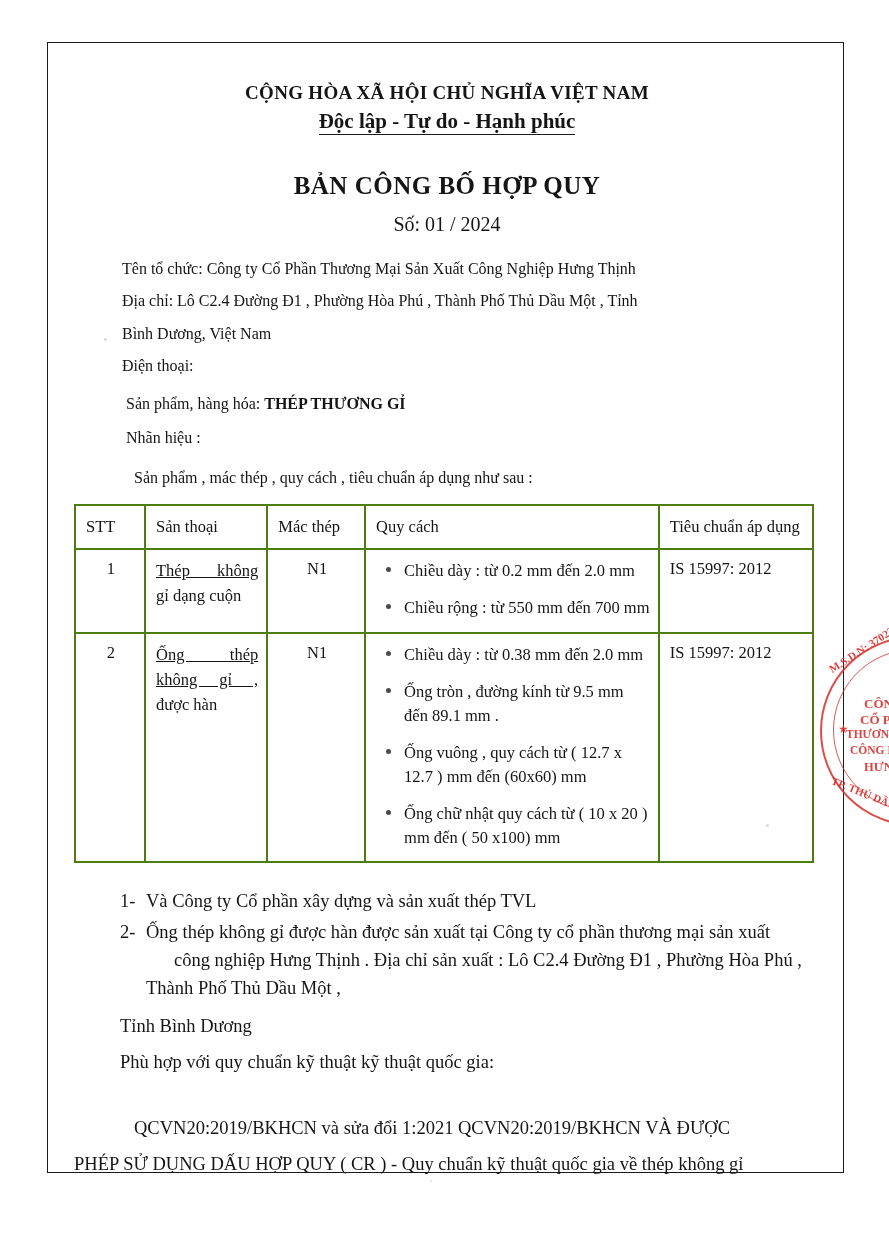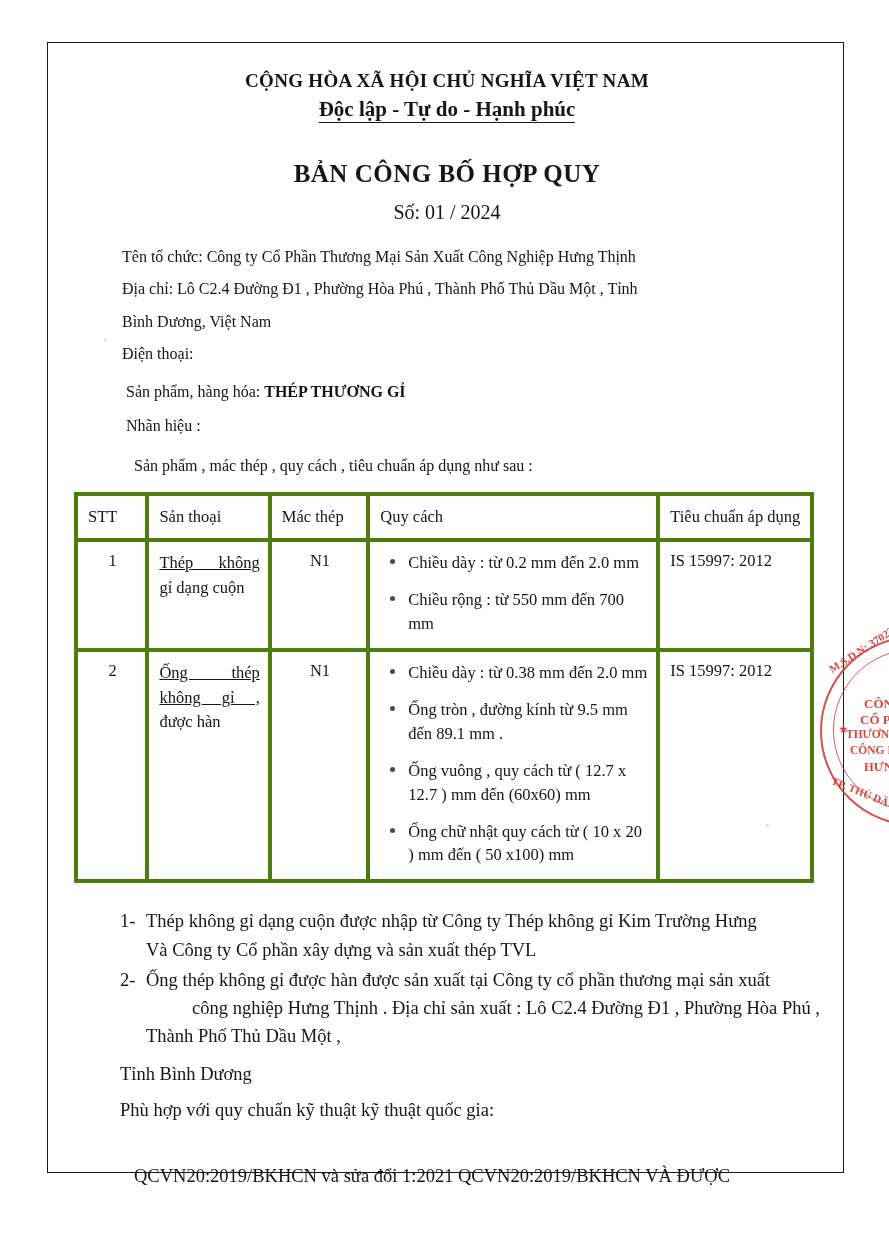--- a/index.html
+++ b/index.html
@@ -23,21 +23,21 @@
     top: 42px;
     width: 797px;
     height: 1131px;
     border: 1.5px solid #1a1a1a;
     box-sizing: border-box;
   }
 
   .content {
     position: absolute;
     left: 62px;
-    top: 60px;
+    top: 72px;
     width: 770px;
     box-sizing: border-box;
     padding: 0 12px;
   }
 
   
   .nation-title {
     text-align: center;
     font-weight: bold;
     font-size: 19px;
@@ -97,21 +97,21 @@
   
   table.spec-table {
     border-collapse: collapse;
     width: 740px;
     margin-left: 0px;
     margin-top: 6px;
     font-size: 16.5px;
   }
   table.spec-table th,
   table.spec-table td {
-    border: 4px solid #4d7c0f;
+    border: 2px solid #4d7c0f;
     vertical-align: top;
     padding: 9px 8px 10px 10px;
   }
   table.spec-table thead th {
     font-weight: normal;
     text-align: left;
     padding-top: 11px;
     padding-bottom: 11px;
   }
   th.col-stt, td.col-stt {
@@ -168,21 +168,21 @@
   .note-item {
     display: flex;
     margin-bottom: 2px;
   }
   .note-num {
     width: 26px;
     flex: 0 0 26px;
   }
   .note-body { flex: 1; }
   .note-body .cont { display: block; }
-  .note-body .cont.pad { padding-left: 28px; text-align: right; }
+  .note-body .cont.pad { padding-left: 28px; }
 
   .tail {
     margin-top: 10px;
     font-size: 18.5px;
     line-height: 1.55;
     padding-left: 46px;
   }
   .tail p { margin: 0 0 7px 0; }
   .tail p.wide {
     padding-left: 14px;
@@ -345,38 +345,38 @@
         </td>
         <td class="col-tc">IS 15997: 2012</td>
       </tr>
     </tbody>
   </table>
 
   <div class="notes">
     <div class="note-item">
       <div class="note-num">1-</div>
       <div class="note-body">
-        <span class="cont">Thép không gỉ dạng cuộn được nhập từ Công ty Thép không gỉ Kim Trường Hưng</span>
         <span class="cont">Và Công ty Cổ phần xây dựng và sản xuất thép TVL</span>
       </div>
     </div>
     <div class="note-item">
       <div class="note-num">2-</div>
       <div class="note-body">
         <span class="cont">Ống thép không gỉ được hàn được sản xuất tại Công ty cổ phần thương mại sản xuất</span>
         <span class="cont pad">công nghiệp Hưng Thịnh . Địa chỉ sản xuất : Lô C2.4 Đường Đ1 , Phường Hòa Phú ,</span>
         <span class="cont">Thành Phố Thủ Dầu Một ,</span>
       </div>
     </div>
   </div>
 
   <div class="tail">
     <p>Tỉnh Bình Dương</p>
     <p>Phù hợp với quy chuẩn kỹ thuật kỹ thuật quốc gia:</p>
     <p class="wide">QCVN20:2019/BKHCN và sửa đổi 1:2021  QCVN20:2019/BKHCN VÀ ĐƯỢC</p>
+    <p class="full">PHÉP SỬ DỤNG DẤU HỢP QUY ( CR ) -  Quy chuẩn kỹ thuật quốc gia về thép không gỉ</p>
   </div>
 
 </div>
 
 <div class="seal">
   <div class="ring-outer"></div>
   <div class="ring-inner"></div>
   <div class="star">★</div>
   <div class="seal-text st-arc-top">M.S.D.N: 3702266</div>
   <div class="seal-text st-center1">CÔNG T</div>

